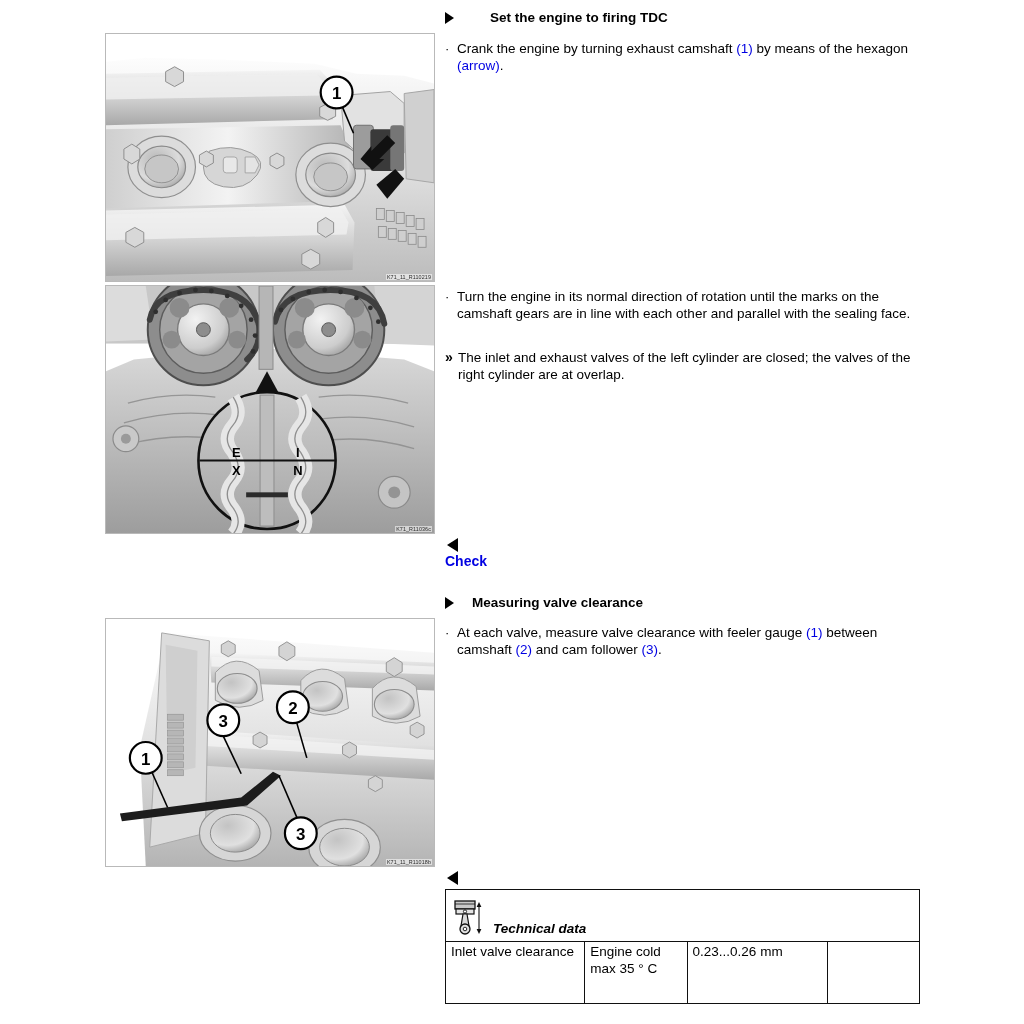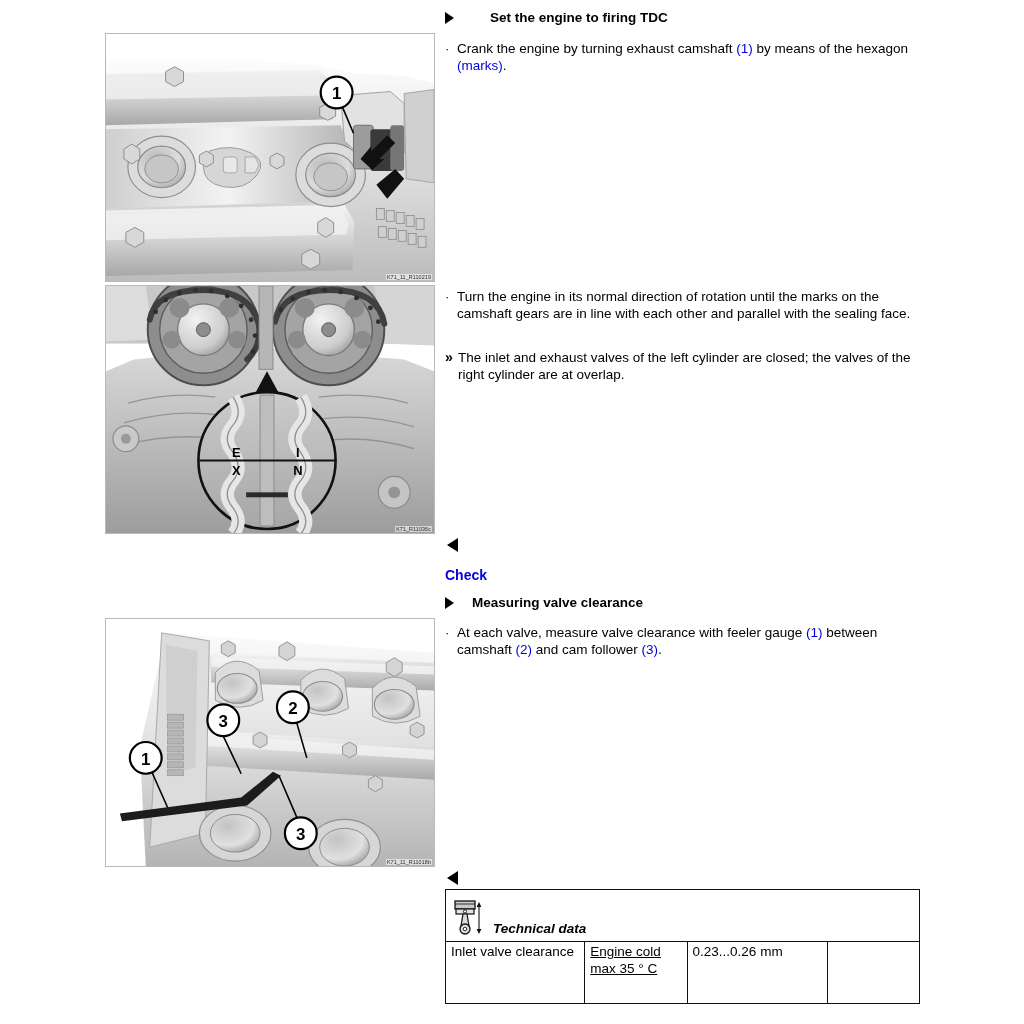--- a/index.html
+++ b/index.html
@@ -132,21 +132,21 @@
     font-style: italic;
   }
   .td-title {
     font-weight: bold;
     font-size: 13.5px;
     padding-bottom: 1px;
     padding-left: 6px;
   }
   .piston-icon { flex: none; }
   .col-a { width: 140px; }
-  .col-b { width: 100px; text-decoration: underline; }
+  .col-b { width: 100px; }
   .col-c { width: 140px; }
   .col-d { width: 95px; }
   .td-body-row td { height: 56px; margin-top: 28px; }
 
   .mark-left-1 { position: absolute; left: 447px; top: 538px; }
   .mark-left-2 { position: absolute; left: 447px; top: 871px; }
 </style>
 </head>
 <body>
 
@@ -446,38 +446,38 @@
   <div class="fig-caption">K71_11_R11018b</div>
 </div>
 
 <div class="text-col head-row" style="top:9px;gap:32px;">
   <span class="tri-right"></span>
   <span>Set the engine to firing TDC</span>
 </div>
 
 <div class="text-col bullet-row" style="top:40px;">
   <span class="bullet-dot">·</span>
-  <span class="bullet-text">Crank the engine by turning exhaust camshaft <span class="blue">(1)</span> by means of the hexagon <span class="blue">(marks)</span>.</span>
+  <span class="bullet-text">Crank the engine by turning exhaust camshaft <span class="blue">(1)</span> by means of the hexagon <span class="blue">(arrow)</span>.</span>
 </div>
 
 <div class="text-col bullet-row" style="top:288px;">
   <span class="bullet-dot">·</span>
   <span class="bullet-text">Turn the engine in its normal direction of rotation until the marks on the camshaft gears are in line with each other and parallel with the sealing face.</span>
 </div>
 
 <div class="text-col bullet-row" style="top:349px;">
   <span class="bullet-chev">»</span>
   <span class="bullet-text">The inlet and exhaust valves of the left cylinder are closed; the valves of the right cylinder are at overlap.</span>
 </div>
 
 <div class="mark-left-1">
   <div class="tri-left"></div>
 </div>
 
-<div class="text-col section-title" style="top:567px;">Check</div>
+<div class="text-col section-title" style="top:553px;">Check</div>
 
 <div class="text-col head-row" style="top:594px;gap:14px;">
   <span class="tri-right"></span>
   <span>Measuring valve clearance</span>
 </div>
 
 <div class="text-col bullet-row" style="top:624px;">
   <span class="bullet-dot">·</span>
   <span class="bullet-text">At each valve, measure valve clearance with feeler gauge <span class="blue">(1)</span> between camshaft <span class="blue">(2)</span> and cam follower <span class="blue">(3)</span>.</span>
 </div>

